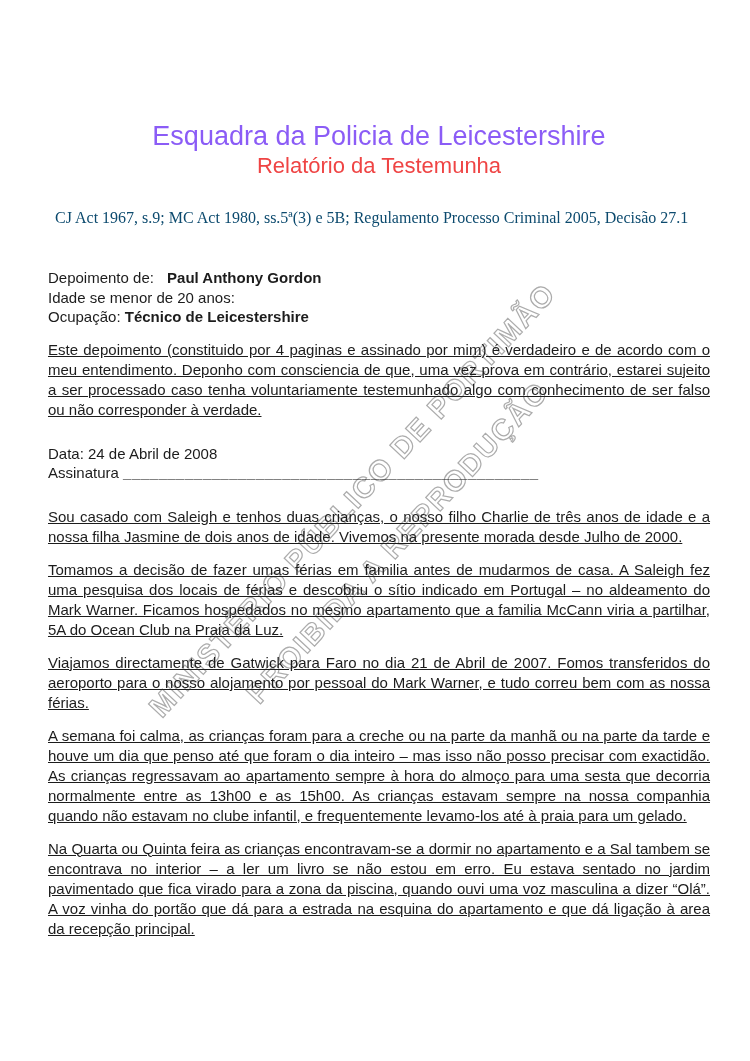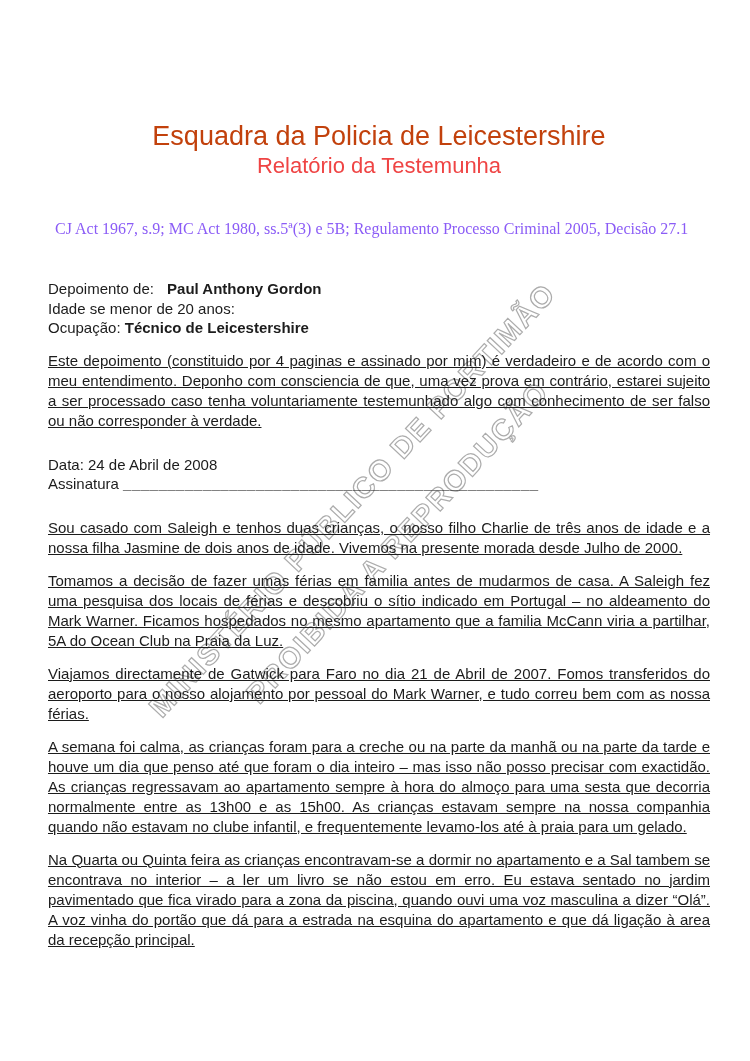--- a/index.html
+++ b/index.html
@@ -31,29 +31,29 @@
     pointer-events: none;
     user-select: none;
   }
   @supports (-webkit-text-stroke: 1px #aaa) {
     .watermark { color: transparent; -webkit-text-stroke: 1.2px #acacac; }
   }
   .watermark .wm-line { display: block; }
 
   .content { position: relative; z-index: 1; padding: 120px 40px 0 48px; }
 
-  .title    { text-align: center; font-size: 27px; line-height: 32px; color: #c2410c; }
+  .title    { text-align: center; font-size: 27px; line-height: 32px; color: #8b5cf6; }
   .subtitle { text-align: center; font-size: 22px; line-height: 27px; color: #ef4444; }
 
   .legal {
     font-family: "Liberation Serif", "DejaVu Serif", serif;
     font-size: 16px;
     line-height: 20px;
-    margin: 40px 0 0 7px;
-    color: #8b5cf6;
+    margin: 29px 0 0 7px;
+    color: #0c4a6e;
   }
 
   .meta { margin-top: 40px; font-size: 15px; line-height: 19.5px; }
   .meta .row { white-space: pre-wrap; }
   .b { font-weight: bold; }
   .name-gap { margin-left: 9px; }
 
   .para {
     margin: 13px 0 0 0;
     font-size: 15px;

